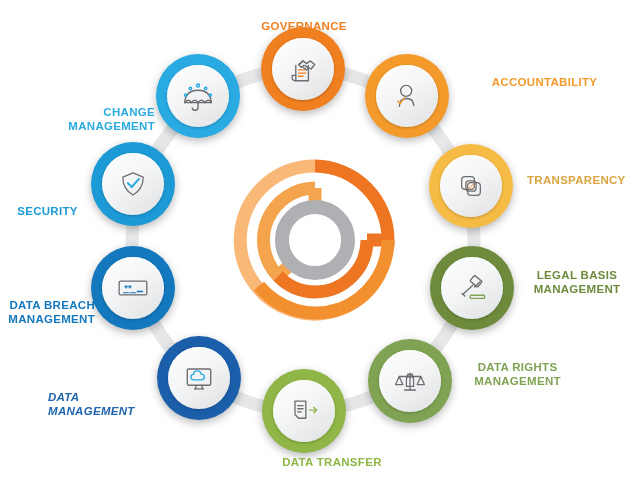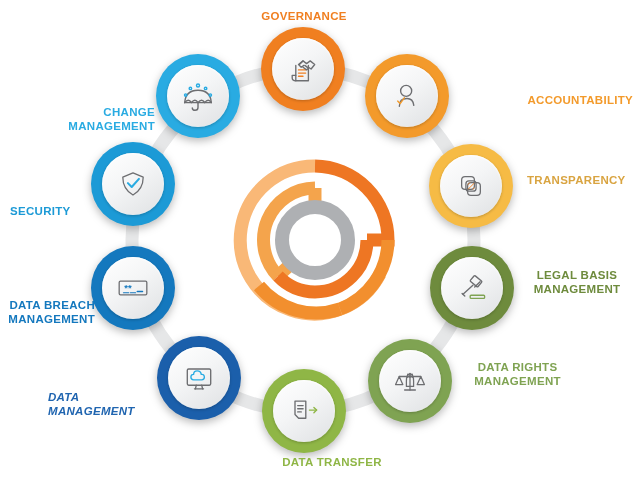--- a/index.html
+++ b/index.html
@@ -201,30 +201,30 @@
       <circle cx="20" cy="9" r="1.6" stroke="#29ABE2"></circle>
       <circle cx="12" cy="12" r="1.3" stroke="#29ABE2"></circle>
       <circle cx="28" cy="12" r="1.3" stroke="#29ABE2"></circle>
       <circle cx="7" cy="19" r="1.2" stroke="#29ABE2"></circle>
       <circle cx="33" cy="19" r="1.2" stroke="#29ABE2"></circle>
     </svg>
         </div>
       </div>
     </div>
   <div id="labels">
-      <div class="label center" style="left: 252px; top: 10px; width: 104px; color: rgb(240, 127, 32); text-align: center;">GOVERNANCE</div>
-      <div class="label right" style="left: 456px; top: 94px; width: 177px; color: rgb(243, 154, 43); text-align: right;">ACCOUNTABILITY</div>
+      <div class="label center" style="left: 252px; top: 20px; width: 104px; color: rgb(240, 127, 32); text-align: center;">GOVERNANCE</div>
+      <div class="label right" style="left: 456px; top: 76px; width: 177px; color: rgb(243, 154, 43); text-align: center;">ACCOUNTABILITY</div>
       <div class="label right" style="left: 527px; top: 174px; width: 110px; color: rgb(217, 164, 65); text-align: left;">TRANSPARENCY</div>
       <div class="label right" style="left: 521px; top: 269px; width: 112px; color: rgb(110, 139, 61); text-align: center;">LEGAL BASIS
 MANAGEMENT</div>
       <div class="label right" style="left: 460px; top: 361px; width: 115px; color: rgb(127, 163, 82); text-align: center;">DATA RIGHTS
 MANAGEMENT</div>
       <div class="label center" style="left: 249px; top: 456px; width: 110px; color: rgb(143, 182, 70); text-align: center; margin-left: 28px;">DATA TRANSFER</div>
       <div class="label left" style="left: 48px; top: 361px; width: 110px; color: rgb(32, 101, 176); text-align: left; font-style: italic;">DATA
 MANAGEMENT</div>
       <div class="label left" style="left: -11px; top: 269px; width: 106px; color: rgb(20, 120, 190); text-align: right;">DATA BREACH
 MANAGEMENT</div>
-      <div class="label left" style="left: 10px; top: 175px; width: 75px; color: rgb(28, 154, 214); text-align: left;">SECURITY</div>
+      <div class="label left" style="left: 10px; top: 175px; width: 75px; color: rgb(28, 154, 214); text-align: center;">SECURITY</div>
       <div class="label left" style="left: 55px; top: 76px; width: 100px; color: rgb(41, 171, 226); text-align: right;">CHANGE
 MANAGEMENT</div>
     </div>
 
 </div>
 
 </body></html>

